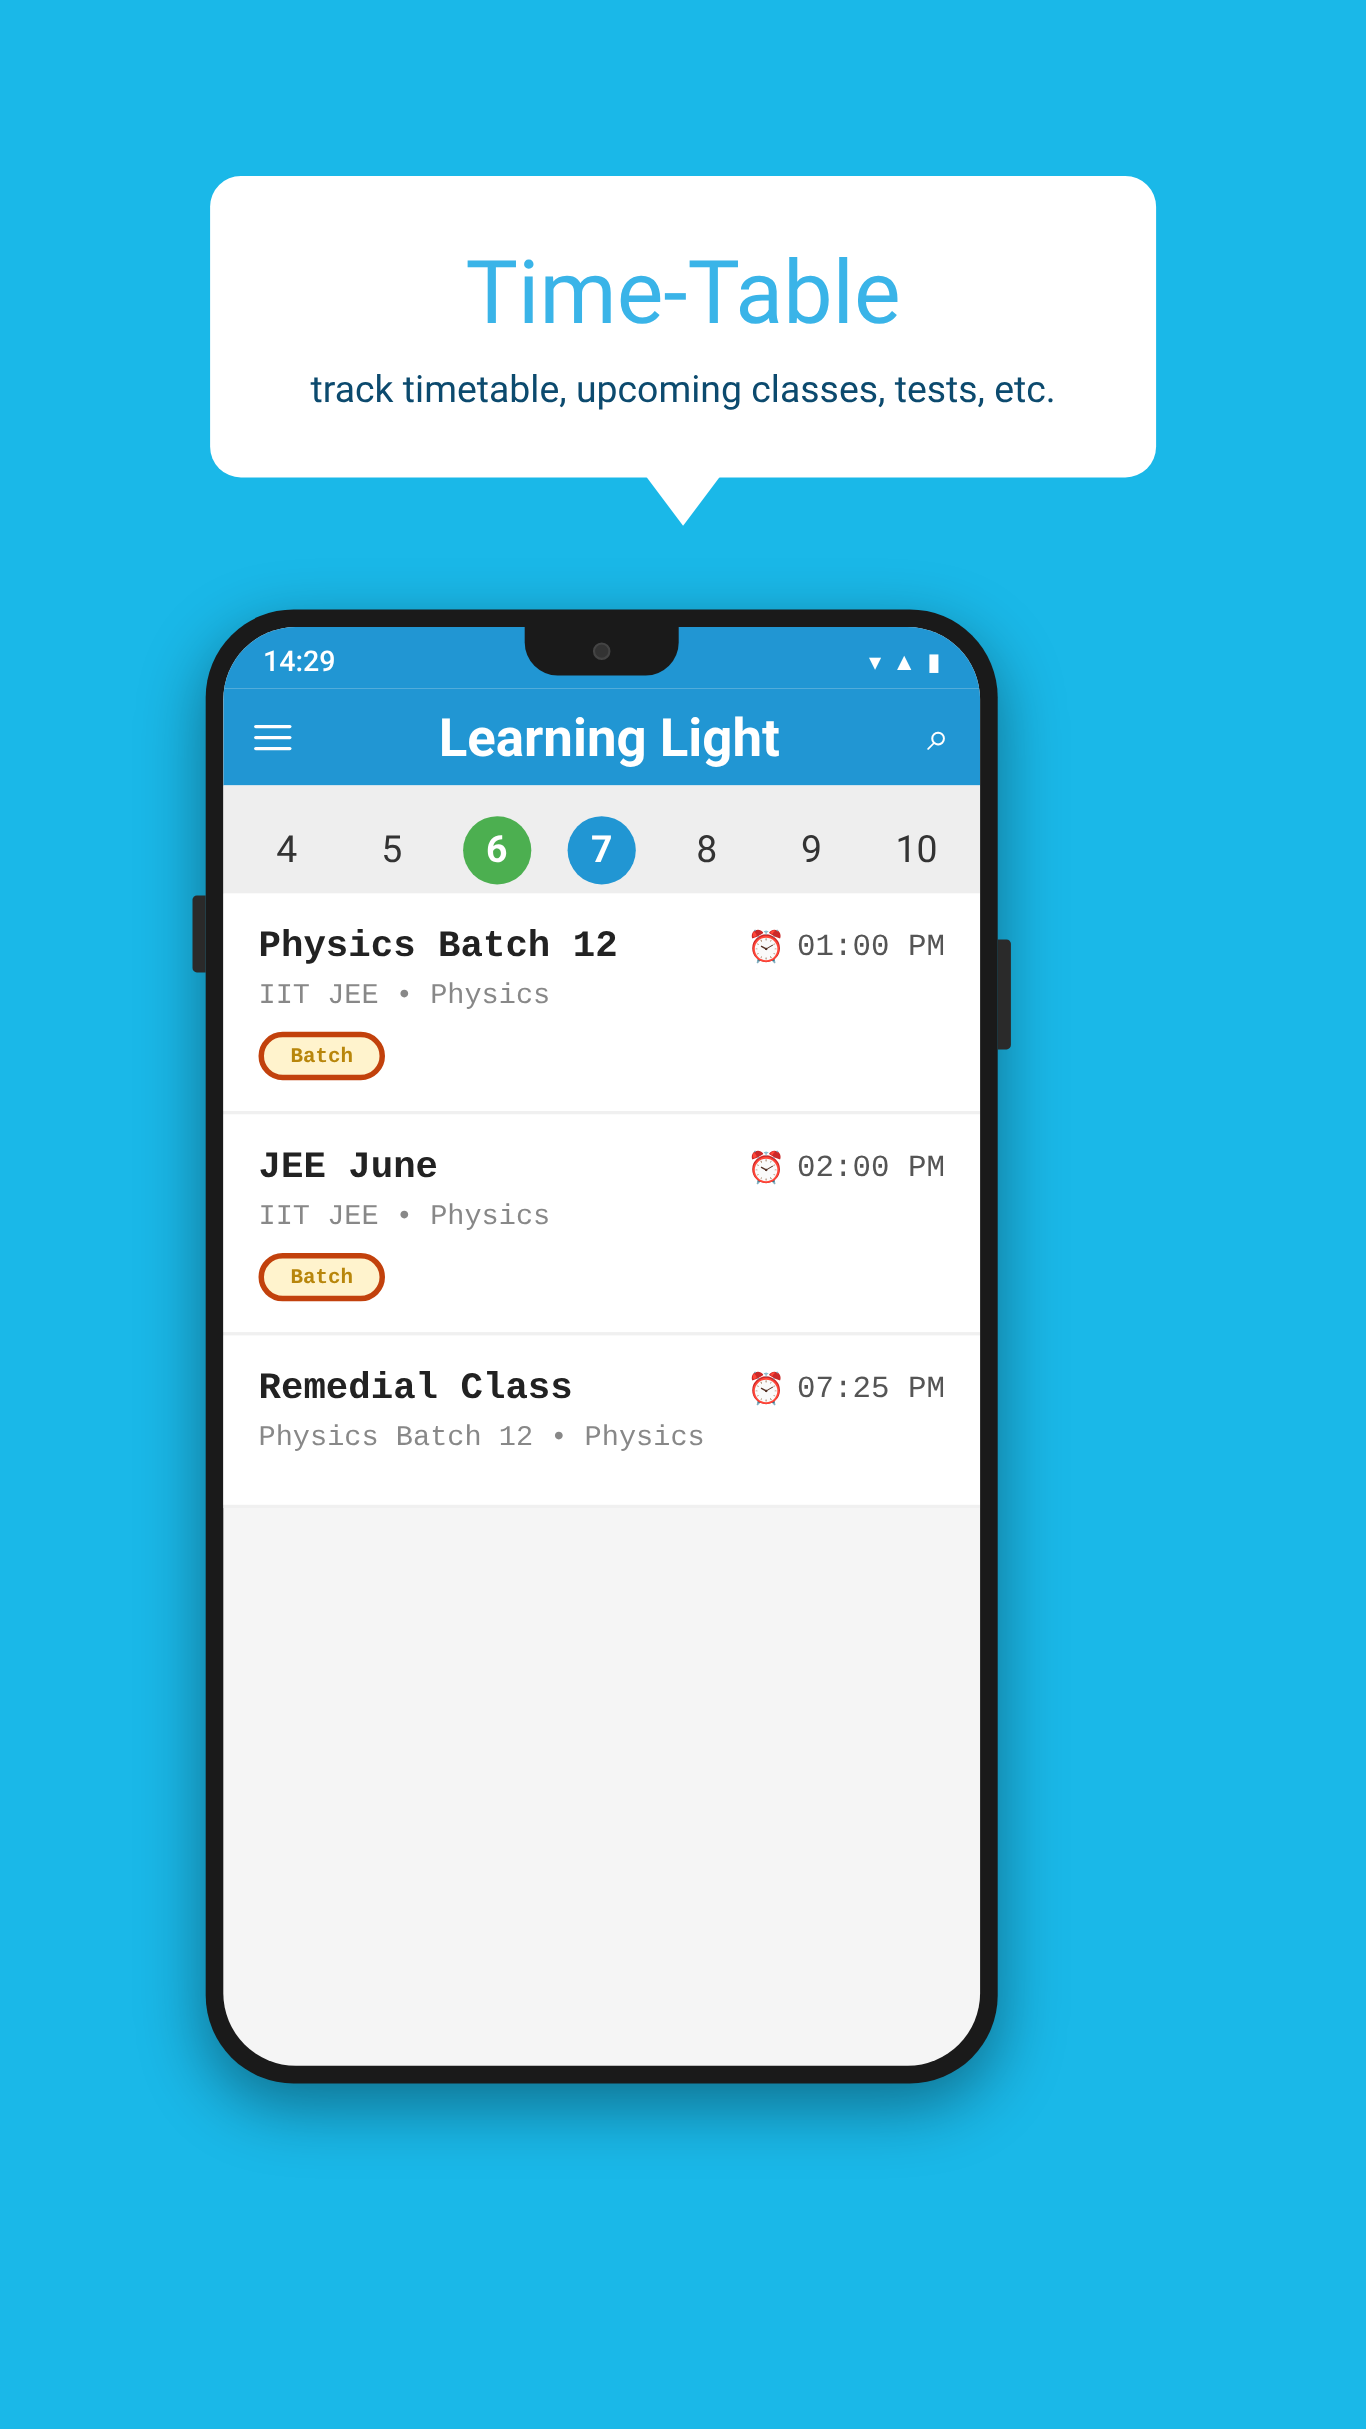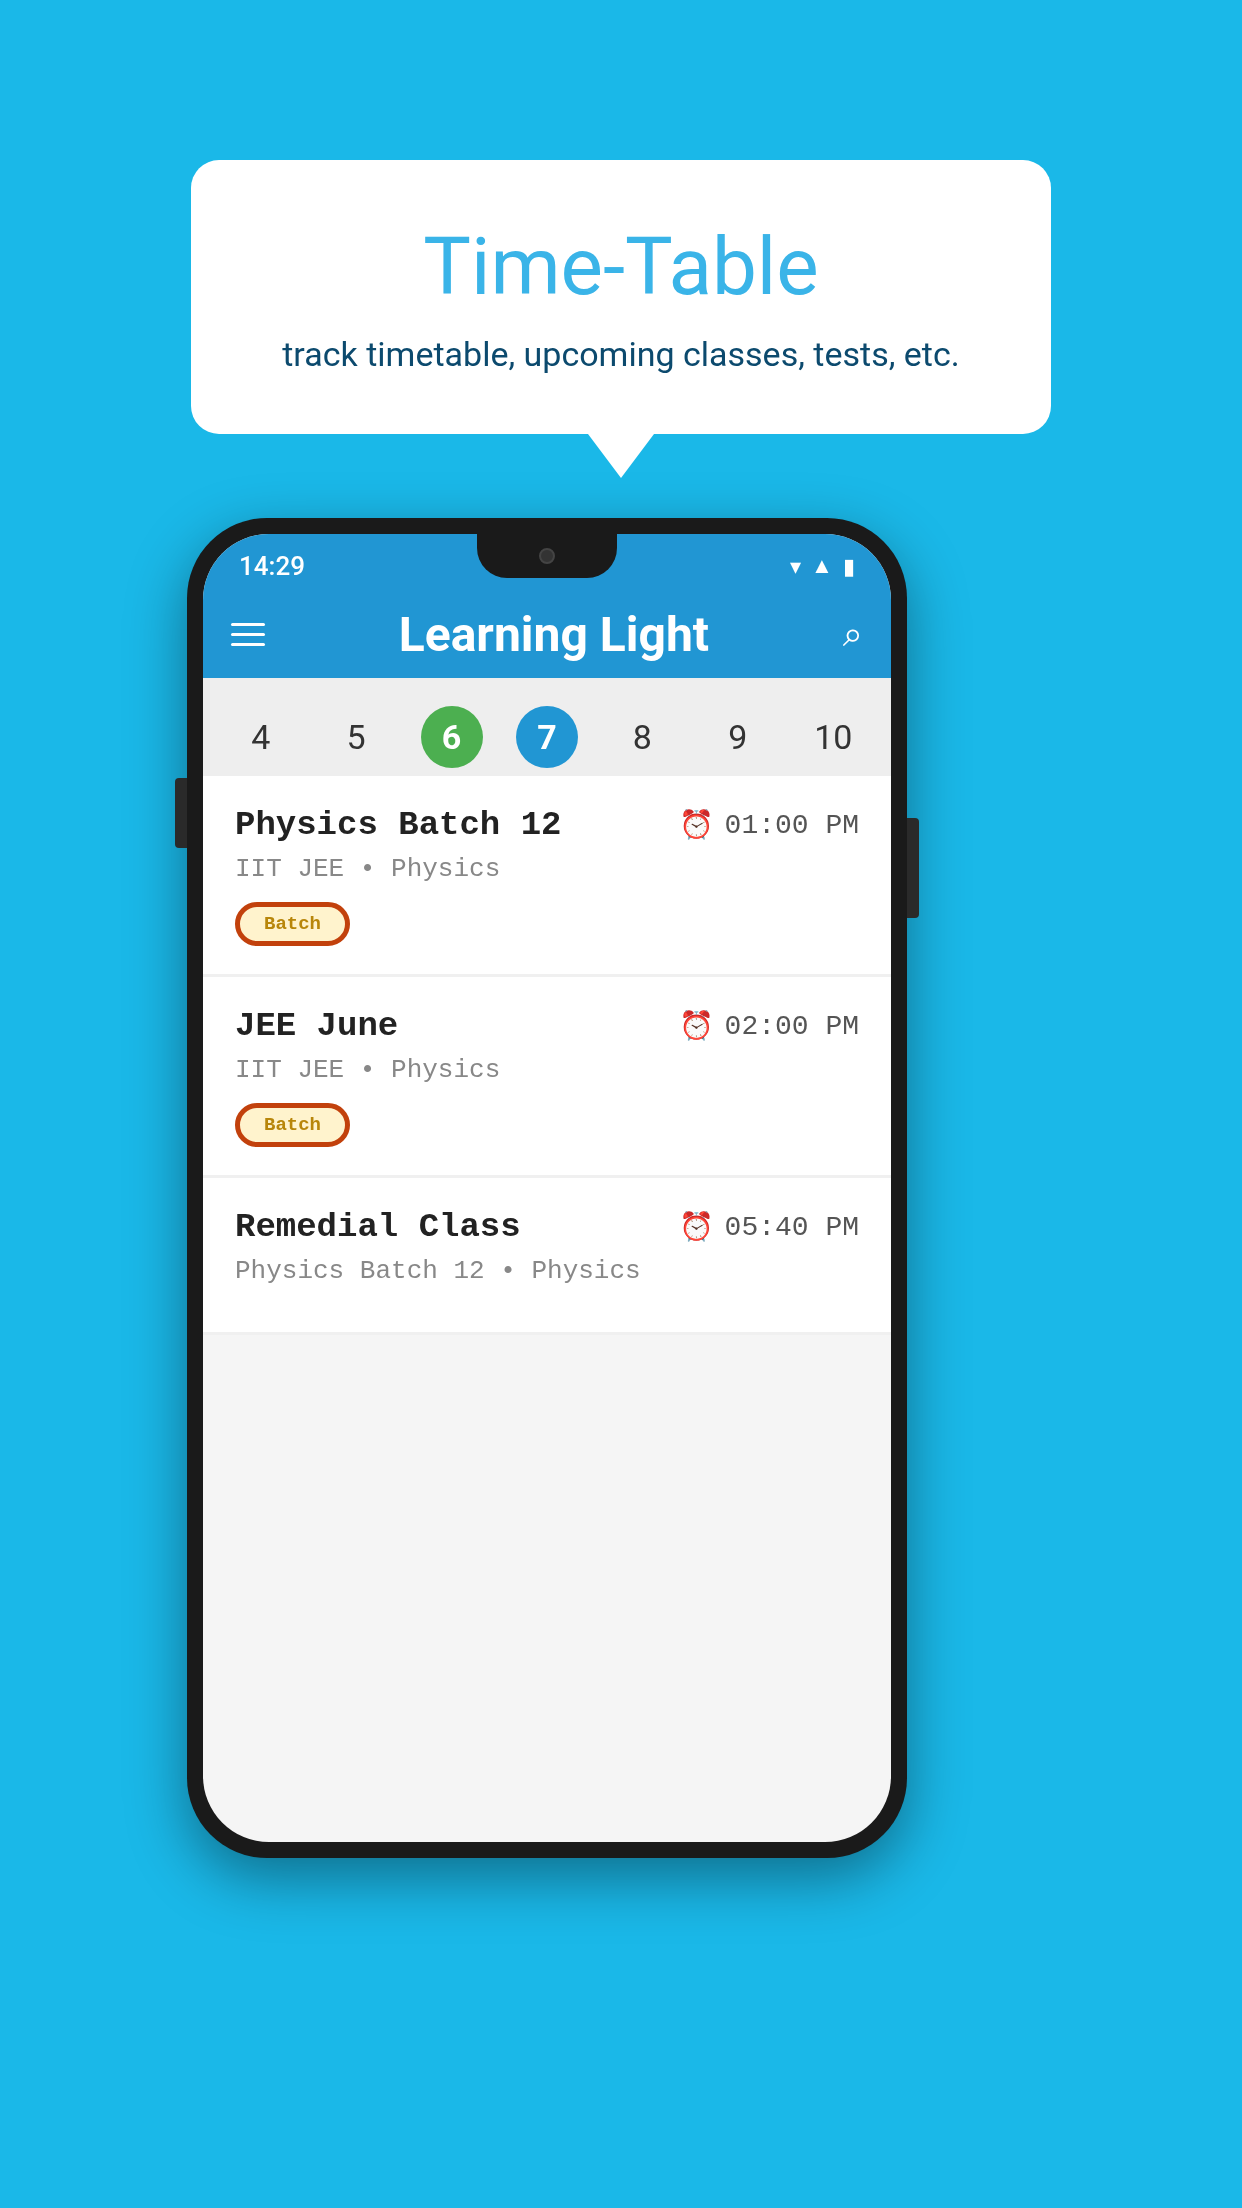--- a/index.html
+++ b/index.html
@@ -55,21 +55,21 @@
     }
 
     .bubble-subtitle {
       font-size: 34px;
       color: #0c4a6e;
       font-weight: 400;
     }
 
     
     .phone-container {
-      margin-top: 84px;
+      margin-top: 120px;
       width: 868px;
       position: relative;
     }
 
     .phone-outer {
       background: #1a1a1a;
       border-radius: 80px;
       padding: 16px;
       width: 720px;
       height: 1340px;
@@ -388,21 +388,21 @@
           </div>
           <div class="class-detail">IIT JEE • Physics</div>
           <span class="batch-badge">Batch</span>
         </div>
 
         <div class="class-item">
           <div class="class-item-header">
             <span class="class-name">Remedial Class</span>
             <span class="class-time">
               <span class="clock-icon">⏰</span>
-              <span>05:40 PM</span>
+              <span>07:25 PM</span>
             </span>
           </div>
           <div class="class-detail">Physics Batch 12 • Physics</div>
         </div>
 
       </div>
 
     </div>
   </div>
 </div>

